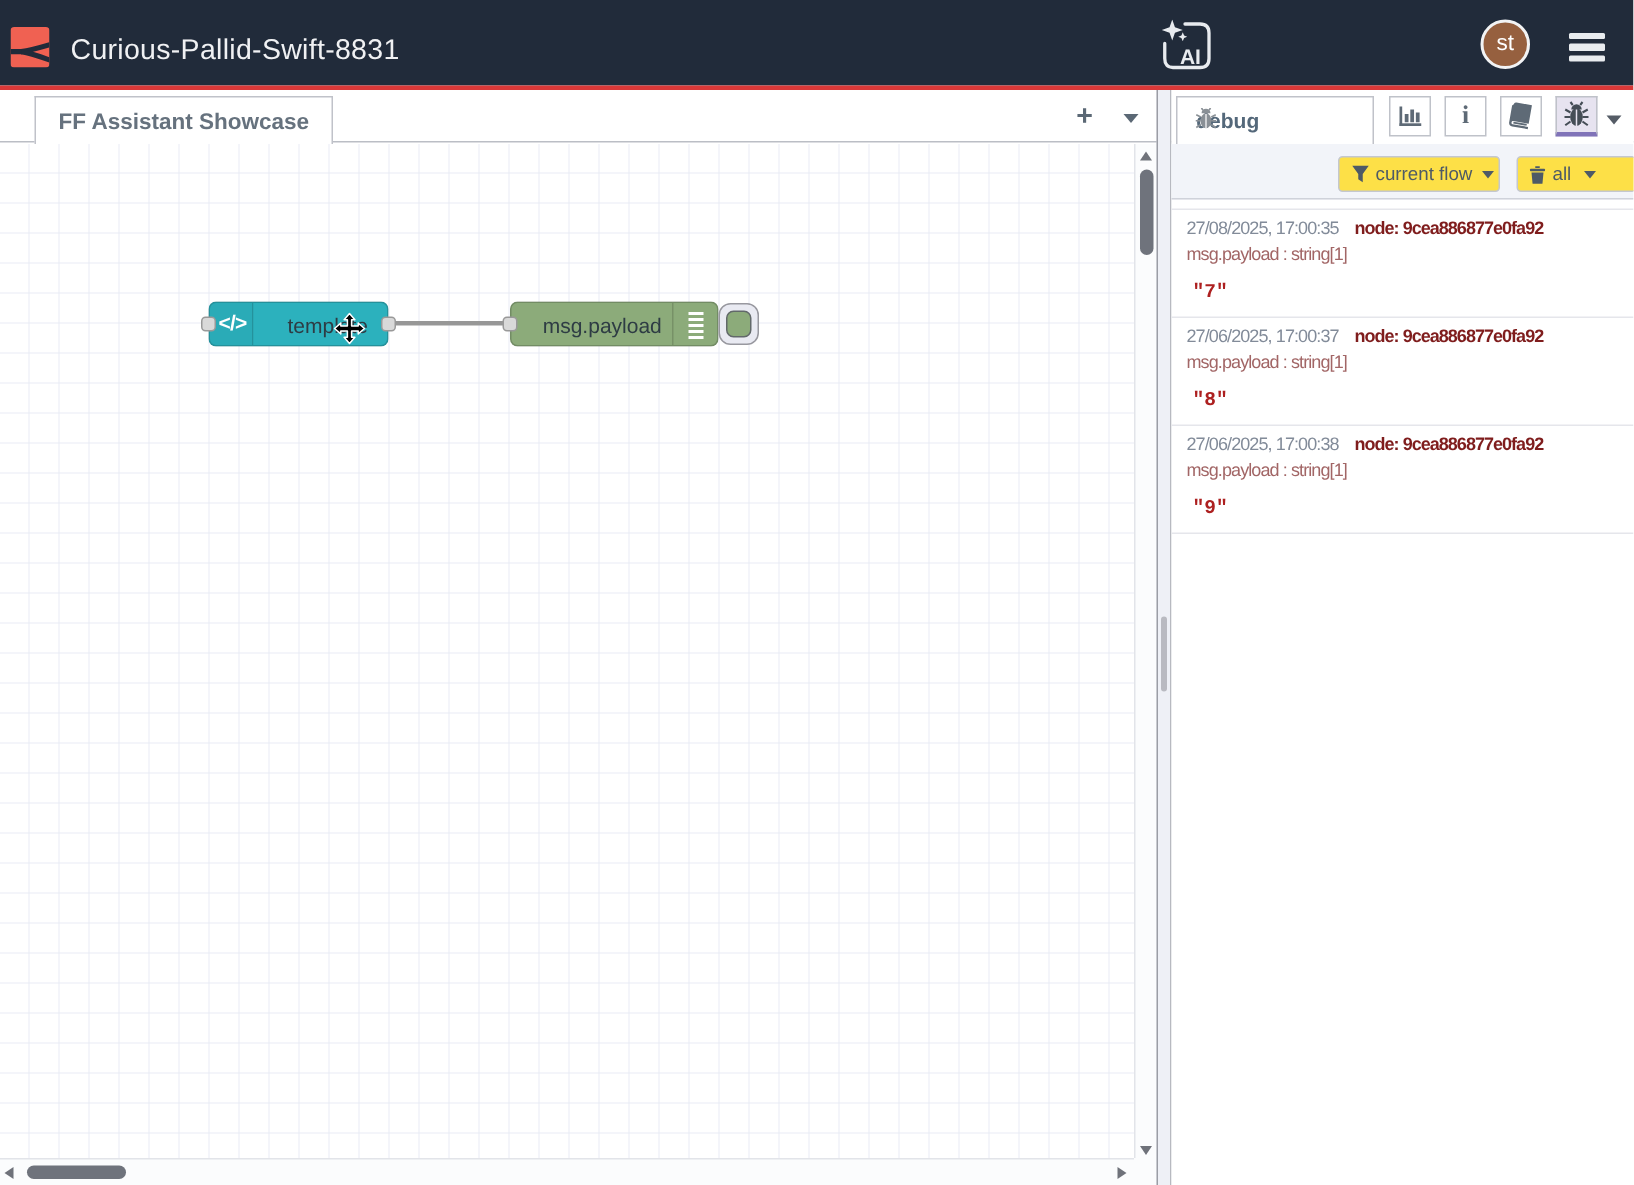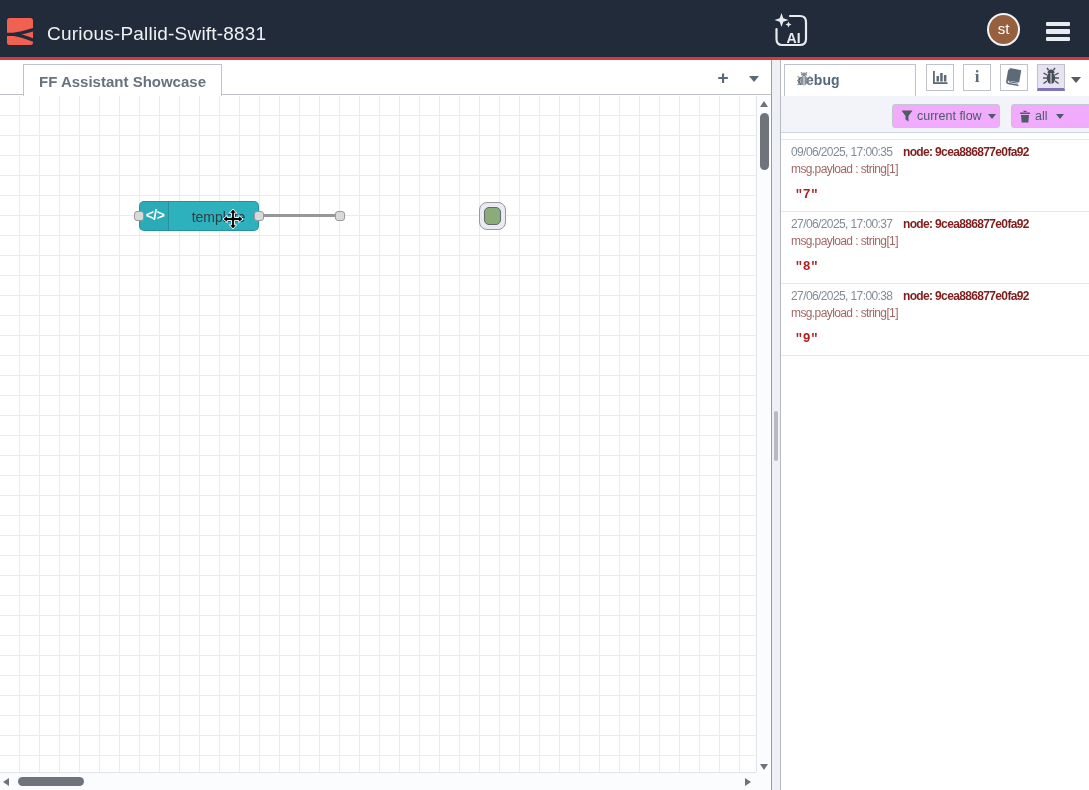--- a/index.html
+++ b/index.html
@@ -57,21 +57,21 @@
 #sep { position:absolute; left:771px; top:60px; width:10px; height:730px; background:#eef0f6; border-left:1px solid #9b9da5; border-right:1px solid #b7b9c0; }
 #sep .handle { position:absolute; left:2px; top:351px; width:3.5px; height:50px; background:#b9bac1; border-radius:2px; }
 
 
 #sidebar { position:absolute; left:781px; top:60px; width:308px; height:730px; background:#fff; }
 #dbgtab { position:absolute; left:2.5px; top:4px; width:132px; height:32px; background:#fff; border:1px solid #c0c2c9; border-bottom:none; z-index:5; font-weight:bold; font-size:14px; color:#54687a; padding:7px 0 0 13px; }
 .sbtn { position:absolute; top:3.5px; width:28px; height:27px; background:#fff; border:1px solid #bfc2c9; }
 #sbtn4 { background:#e7e3f0; border-bottom:3px solid #8073b8; }
 #sbcaret { position:absolute; left:290px; top:17px; }
 #toolbar { position:absolute; left:0; top:36px; width:308px; height:37px; background:#f2f4f9; border-bottom:1px solid #cfd2da; }
-.tbtn { position:absolute; top:8px; height:24px; background:#f0abfc; border:1px solid #c4c7cf; border-radius:3px; font-size:12.5px; color:#4e5a66; }
+.tbtn { position:absolute; top:8px; height:24px; background:#fde047; border:1px solid #c4c7cf; border-radius:3px; font-size:12.5px; color:#4e5a66; }
 #msgs { position:absolute; left:0; top:79px; width:308px; }
 .msg { position:relative; width:308px; height:72px; border-bottom:1px solid #e5e6eb; font-size:13px; }
 .msg .ts { position:absolute; left:10px; top:4.5px; color:#828b99; font-size:12px; letter-spacing:-0.6px; }
 .msg .nid { position:absolute; left:122px; top:4.5px; color:#7f1d1d; font-weight:bold; font-size:12px; letter-spacing:-0.65px; }
 .msg .meta { position:absolute; left:10px; top:22px; color:#a26666; font-size:12px; letter-spacing:-0.6px; }
 .msg .val { position:absolute; left:14px; top:47px; color:#ad2020; font-family:"Liberation Mono",monospace; font-size:13px; font-weight:bold; }
 </style>
 </head>
 <body>
 <div id="page">
@@ -112,20 +112,30 @@
 
   <div id="canvas">
     <div id="wire"></div>
     <div class="node" id="tnode">
       <div class="iconarea"></div>
       <div class="nicon">&lt;/&gt;</div>
       <div class="nlabel">template</div>
     </div>
     <div class="port" style="left:134px;top:114.5px"></div>
     <div class="port" style="left:254px;top:114.5px"></div>
+    <div class="node" id="dnode">
+      <div class="nlabel">msg.payload</div>
+      <div class="iconarea">
+        <div class="dbar" style="top:6px"></div>
+        <div class="dbar" style="top:10px"></div>
+        <div class="dbar" style="top:14px"></div>
+        <div class="dbar" style="top:18px"></div>
+        <div class="dbar" style="top:22px"></div>
+      </div>
+    </div>
     <div class="port" style="left:335px;top:114.5px"></div>
     <div id="toggle">
         <div class="inner"></div>
       </div>
 
     <svg class="abs" style="left:222px;top:112px" width="22" height="22" viewBox="0 0 22 22">
       <path d="M11 1 L14.6 5.2 H12.4 V9.4 H16.8 V7.4 L21 11 L16.8 14.6 V12.6 H12.4 V16.8 H14.6 L11 21 L7.4 16.8 H9.6 V12.6 H5.2 V14.6 L1 11 L5.2 7.4 V9.4 H9.6 V5.2 H7.4 Z" fill="#000" stroke="#fff" stroke-width="1" stroke-linejoin="round"></path>
     </svg>
   </div>
 
@@ -224,21 +234,21 @@
             <path d="M2 5 H10 L9.3 12.5 H2.7 Z"></path>
           </g>
         </svg>
         <span style="position:absolute;left:23px;top:4px">all</span>
         <div class="caret" style="position:absolute;left:44px;top:9px;border-top-color:#4e5a66;border-left-width:4.5px;border-right-width:4.5px;border-top-width:5.5px"></div>
       </div>
     </div>
 
     <div id="msgs" style="border-top:1px solid #e5e6eb">
       <div class="msg">
-        <div class="ts">09/06/2025, 17:00:35</div>
+        <div class="ts">27/08/2025, 17:00:35</div>
         <div class="nid">node: 9cea886877e0fa92</div>
         <div class="meta">msg.payload : string[1]</div>
         <div class="val">"7"</div>
       </div>
       <div class="msg">
         <div class="ts">27/06/2025, 17:00:37</div>
         <div class="nid">node: 9cea886877e0fa92</div>
         <div class="meta">msg.payload : string[1]</div>
         <div class="val">"8"</div>
       </div>

